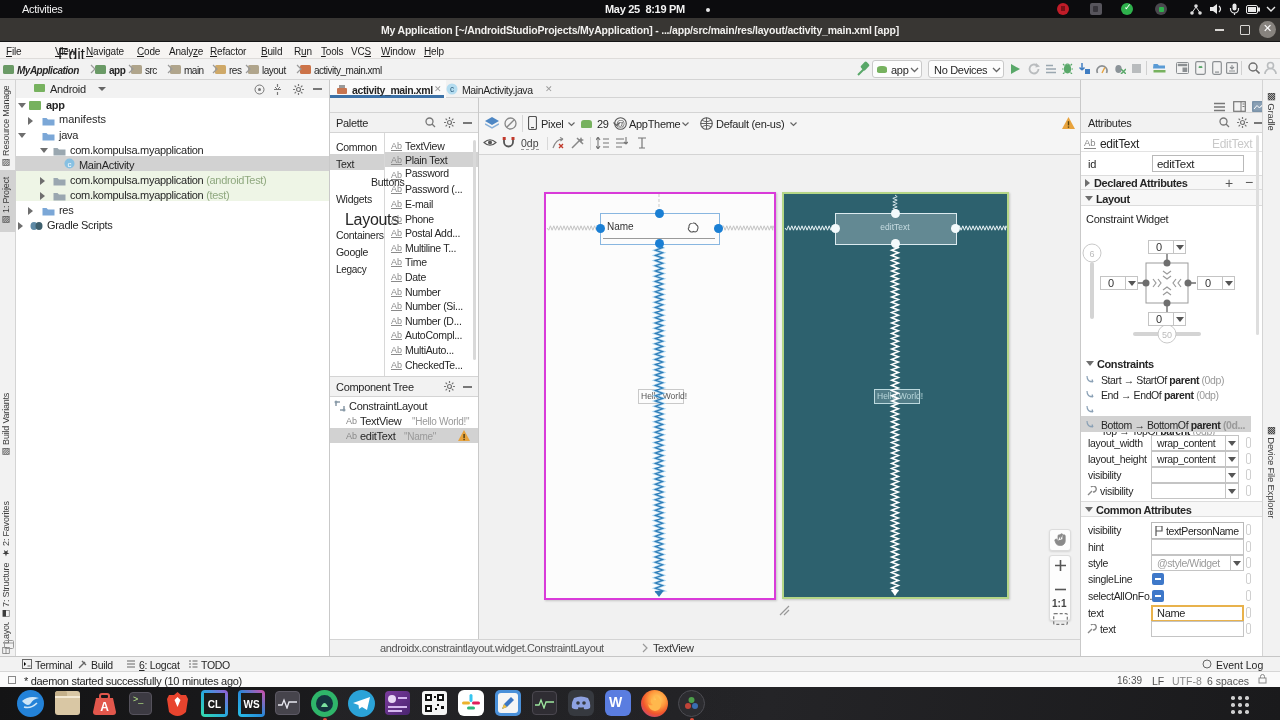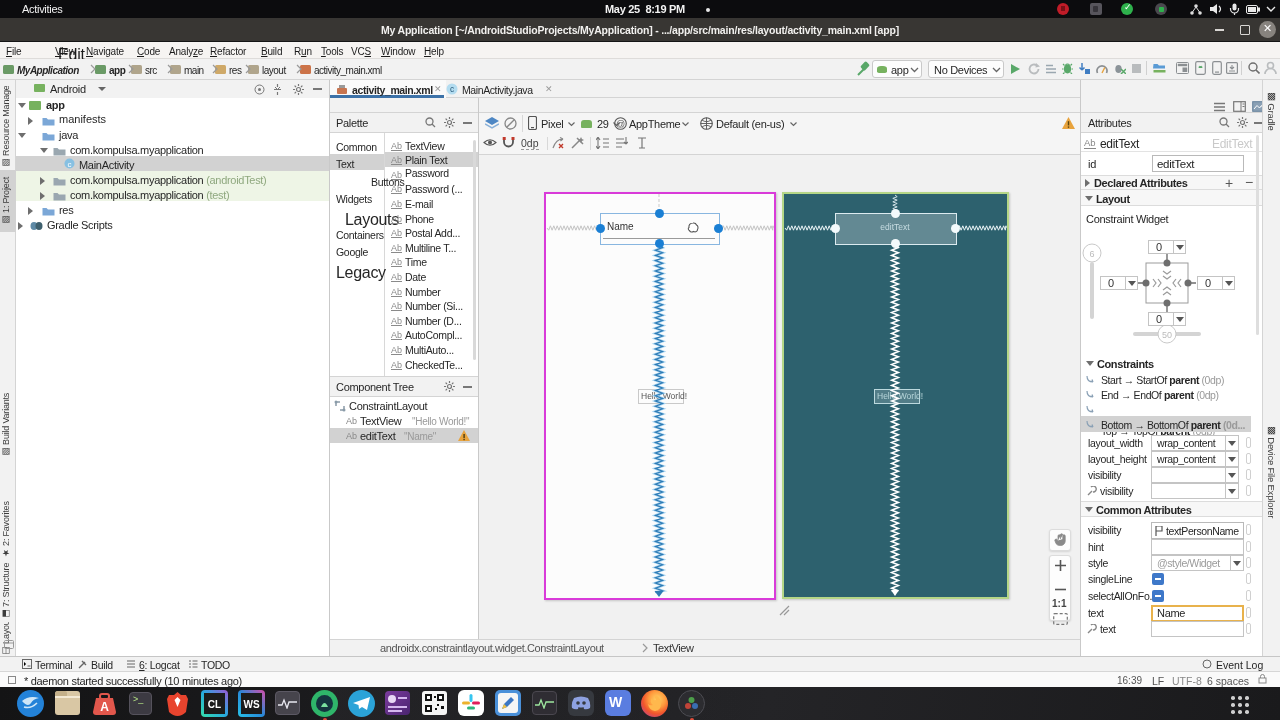--- a/index.html
+++ b/index.html
@@ -319,21 +319,21 @@
 <div class="ab" style="left:463px;top:122px;width:9px;height:1.5px;background:#777;"></div>
 <div class="ab" style="left:384px;top:133px;width:1px;height:243px;background:#d8d8d8;"></div>
 <div class="txt n2" style="left:336px;top:140.5px;font-size:10.5px;color:#262626;">Common</div>
 <div class="ab" style="left:330px;top:154.1px;width:54px;height:16px;background:#d2d2d2;"></div>
 <div class="txt n2" style="left:336px;top:158.1px;font-size:10.5px;color:#262626;">Text</div>
 <div class="txt n2" style="left:336px;top:175.7px;font-size:10.5px;color:#262626;margin-left:35px;">Buttons</div>
 <div class="txt n2" style="left:336px;top:193.29999999999998px;font-size:10.5px;color:#262626;">Widgets</div>
 <div class="txt n2" style="left:345px;top:210.89999999999998px;font-size:16px;color:#262626;">Layouts</div>
 <div class="txt n2" style="left:336px;top:228.49999999999997px;font-size:10.5px;color:#262626;">Containers</div>
 <div class="txt n2" style="left:336px;top:246.09999999999997px;font-size:10.5px;color:#262626;">Google</div>
-<div class="txt n2" style="left:336px;top:263.7px;font-size:16px;color:#262626;">Legacy</div>
+<div class="txt n2" style="left:336px;top:263.7px;font-size:10px;color:#262626;">Legacy</div>
 <div class="txt" style="left:391px;top:140.5px;font-size:9px;color:#8a8a8a;text-decoration:underline;">Ab</div>
 <div class="txt n2" style="left:405px;top:139.5px;font-size:10.5px;color:#262626;">TextView</div>
 <div class="ab" style="left:385px;top:152.1px;width:93px;height:15px;background:#d2d2d2;"></div>
 <div class="txt" style="left:391px;top:155.1px;font-size:9px;color:#8a8a8a;text-decoration:underline;">Ab</div>
 <div class="txt n2" style="left:405px;top:154.1px;font-size:10.5px;color:#262626;">Plain Text</div>
 <div class="txt" style="left:391px;top:169.7px;font-size:9px;color:#8a8a8a;text-decoration:underline;">Ab</div>
 <div class="txt n2" style="left:405px;top:167px;font-size:10.5px;color:#262626;text-align:right;">Password</div>
 <div class="txt" style="left:391px;top:184.29999999999998px;font-size:9px;color:#8a8a8a;text-decoration:underline;">Ab</div>
 <div class="txt n2" style="left:405px;top:183.29999999999998px;font-size:10.5px;color:#262626;">Password (...</div>
 <div class="txt" style="left:391px;top:198.89999999999998px;font-size:9px;color:#8a8a8a;text-decoration:underline;">Ab</div>

